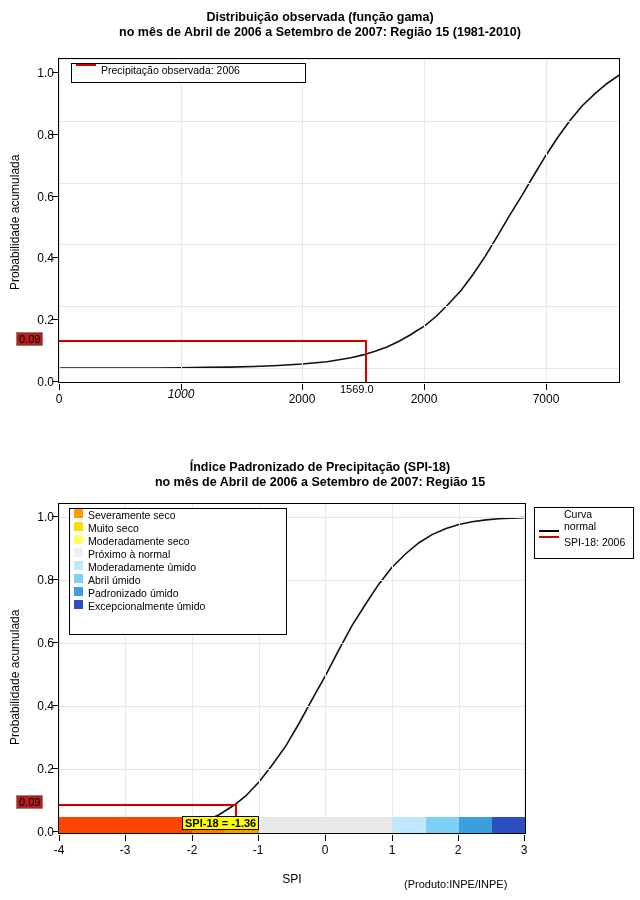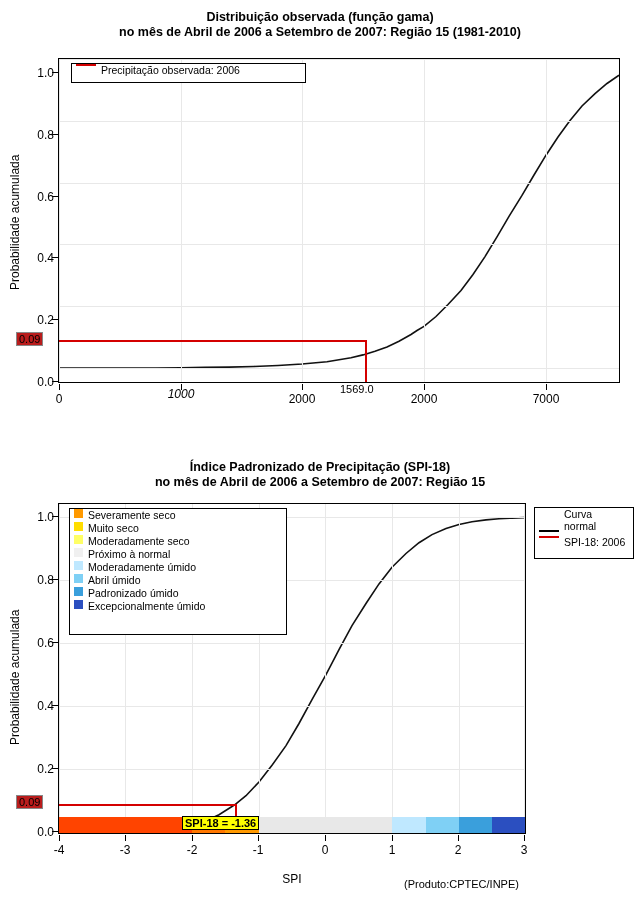--- a/index.html
+++ b/index.html
@@ -231,16 +231,16 @@
     <div class="tick-x" style="left:192px;top:393px;">-2</div>
     <div class="tick-x" style="left:258px;top:393px;">-1</div>
     <div class="tick-x" style="left:325px;top:393px;">0</div>
     <div class="tick-x" style="left:392px;top:393px;">1</div>
     <div class="tick-x" style="left:458px;top:393px;">2</div>
     <div class="tick-x" style="left:524px;top:393px;">3</div>
 
     <div class="axis-label" style="left:232px;top:422px;width:120px;">SPI</div>
     <div class="ylabel" style="left:8px;top:295px;">Probabilidade acumulada</div>
 
-    <div class="credit" style="left:404px;top:428px;">(Produto:CPTEC/INPE)</div>
+    <div class="credit" style="left:404px;top:428px;">(Produto:INPE/INPE)</div>
   </div>
 
 </div>
 
 </body></html>

